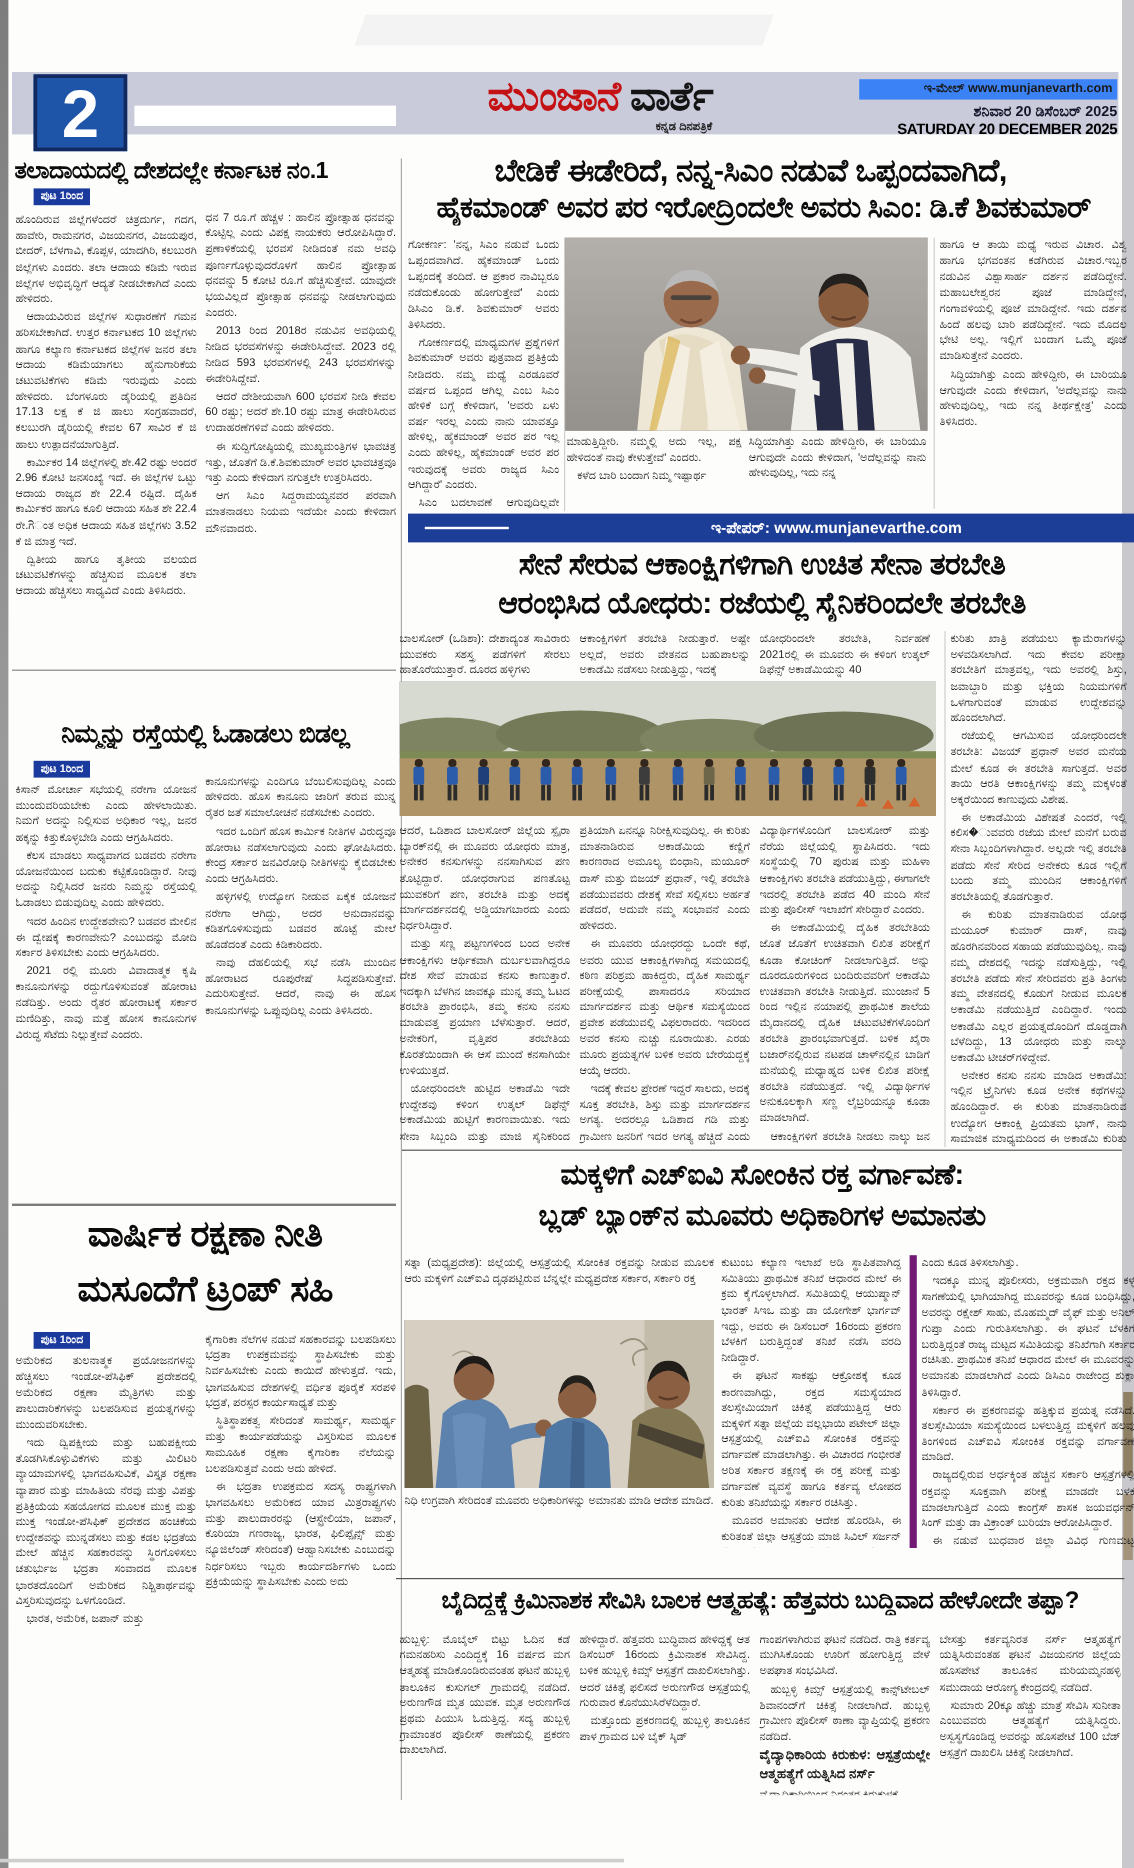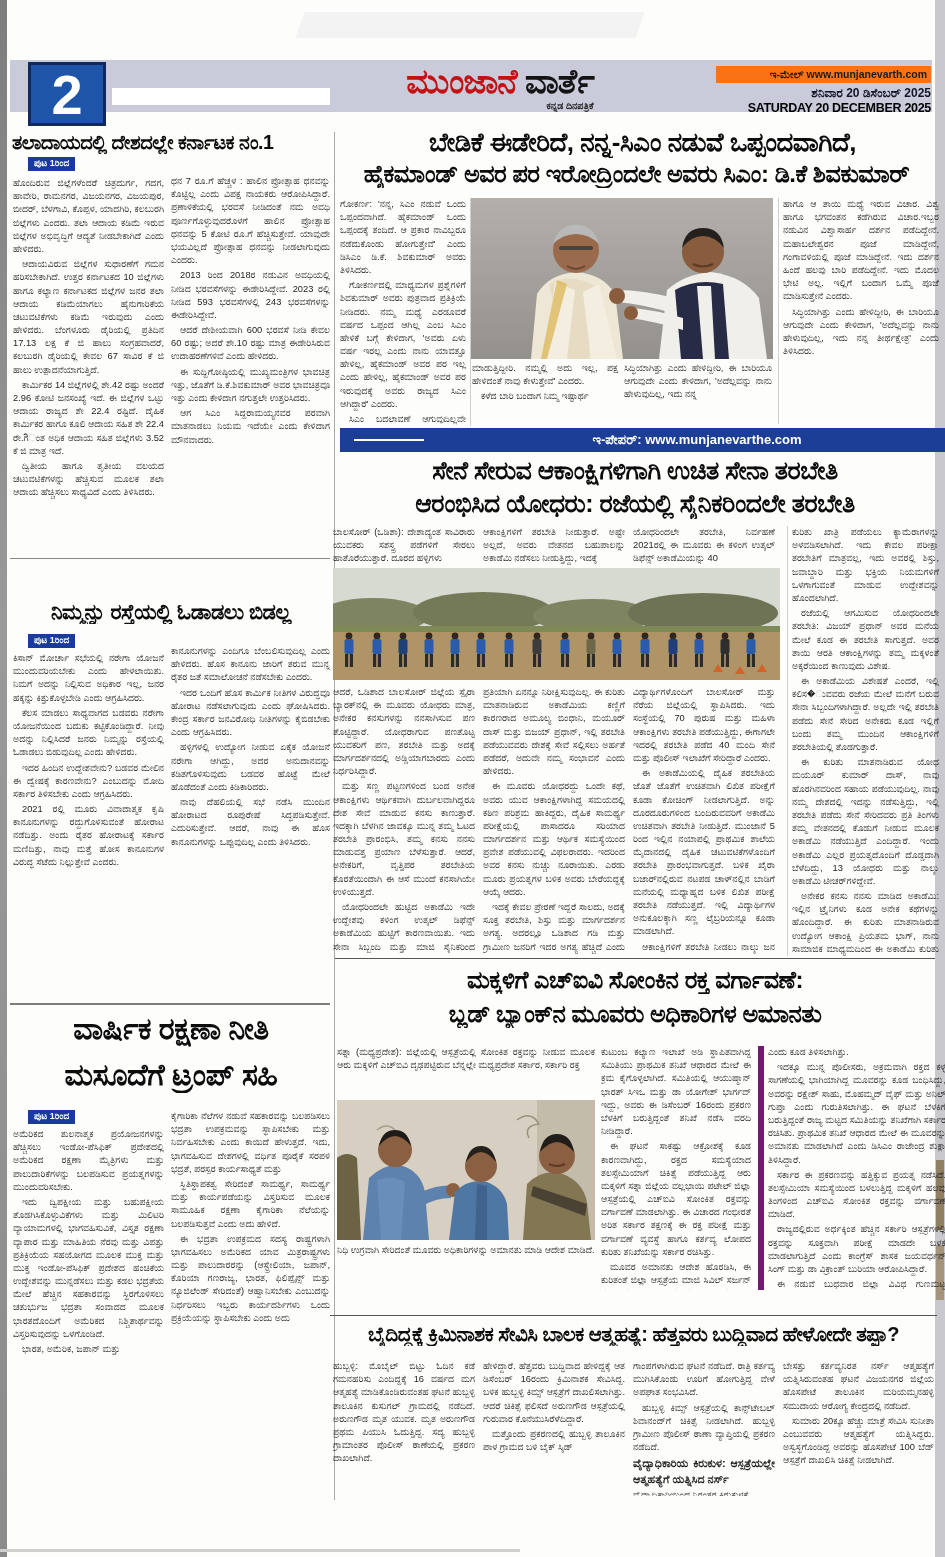--- a/index.html
+++ b/index.html
@@ -15,21 +15,21 @@
   .smudge{left:300px;top:12px;width:340px;height:26px;background:#d8d8d8;opacity:.25;transform:skewX(-20deg);}
   
   .band{left:10px;top:60px;width:922px;height:52px;background:#c9cada;}
   .pagenum{left:28px;top:62px;width:78px;height:64px;background:#1f55a8;border:3px solid #12295f;
            color:#fff;font-size:56px;font-weight:bold;text-align:center;line-height:60px;box-sizing:border-box;}
   .white-strip-left{left:112px;top:88px;width:218px;height:17px;background:#fff;}
   .masthead{left:330px;top:62px;width:340px;text-align:center;font-weight:bold;font-size:34px;letter-spacing:-1px;white-space:nowrap;}
   .masthead .red{color:#c41113;}
   .masthead .blk{color:#141414;}
   .masthead-sub{left:470px;top:100px;width:200px;text-align:center;font-size:9.5px;font-weight:bold;color:#222;}
-  .hdr-web{left:716px;top:66px;width:215px;height:17px;background:#f97316;font-size:10.5px;font-weight:bold;
+  .hdr-web{left:716px;top:66px;width:215px;height:17px;background:#3b82f6;font-size:10.5px;font-weight:bold;
            text-align:right;line-height:17px;padding-right:4px;box-sizing:border-box;white-space:nowrap;}
   .hdr-date-kn{left:650px;top:86px;width:281px;text-align:right;font-size:12px;font-weight:bold;color:#15152a;}
   .hdr-date-en{left:650px;top:101px;width:281px;text-align:right;font-size:12.5px;font-weight:bold;color:#000;letter-spacing:-0.3px;}
   
   .vrule{width:1px;background:#a9a9a9;}
   .hrule{height:2px;background:#7c7c7c;}
   .hrule-thin{height:1px;background:#555;}
   
   .hl{font-weight:bold;color:#0c0c0c;white-space:nowrap;overflow:hidden;letter-spacing:-0.5px;}
   .hl-c{text-align:center;}
@@ -87,21 +87,21 @@
       <p>ದ್ವಿತೀಯ ಹಾಗೂ ತೃತೀಯ ವಲಯದ ಚಟುವಟಿಕೆಗಳನ್ನು ಹೆಚ್ಚಿಸುವ ಮೂಲಕ ತಲಾ ಆದಾಯ ಹೆಚ್ಚಿಸಲು ಸಾಧ್ಯವಿದೆ ಎಂದು ತಿಳಿಸಿದರು.</p>
     </div>
   <div class="abs col" style="left:171px;top:175px;width:159px;height:368px;">
       <p>ಧನ 7 ರೂ.ಗೆ ಹೆಚ್ಚಳ : ಹಾಲಿನ ಪ್ರೋತ್ಸಾಹ ಧನವನ್ನು ಕೊಟ್ಟಿಲ್ಲ ಎಂದು ವಿಪಕ್ಷ ನಾಯಕರು ಆರೋಪಿಸಿದ್ದಾರೆ. ಪ್ರಣಾಳಿಕೆಯಲ್ಲಿ ಭರವಸೆ ನೀಡಿದಂತೆ ನಮ ಅವಧಿ ಪೂರ್ಣಗೊಳ್ಳುವುದರೊಳಗೆ ಹಾಲಿನ ಪ್ರೋತ್ಸಾಹ ಧನವನ್ನು 5 ಕೋಟಿ ರೂ.ಗೆ ಹೆಚ್ಚಿಸುತ್ತೇವೆ. ಯಾವುದೇ ಭಯವಿಲ್ಲದೆ ಪ್ರೋತ್ಸಾಹ ಧನವನ್ನು ನೀಡಲಾಗುವುದು ಎಂದರು.</p>
       <p>2013 ರಿಂದ 2018ರ ನಡುವಿನ ಅವಧಿಯಲ್ಲಿ ನೀಡಿದ ಭರವಸೆಗಳನ್ನು ಈಡೇರಿಸಿದ್ದೇವೆ. 2023 ರಲ್ಲಿ ನೀಡಿದ 593 ಭರವಸೆಗಳಲ್ಲಿ 243 ಭರವಸೆಗಳನ್ನು ಈಡೇರಿಸಿದ್ದೇವೆ.</p>
       <p>ಆದರೆ ದೇಶೀಯವಾಗಿ 600 ಭರವಸೆ ನೀಡಿ ಕೇವಲ 60 ರಷ್ಟು; ಅದರೆ ಶೇ.10 ರಷ್ಟು ಮಾತ್ರ ಈಡೇರಿಸಿರುವ ಉದಾಹರಣೆಗಳಿವೆ ಎಂದು ಹೇಳಿದರು.</p>
       <p>ಈ ಸುದ್ದಿಗೋಷ್ಠಿಯಲ್ಲಿ ಮುಖ್ಯಮಂತ್ರಿಗಳ ಭಾವಚಿತ್ರ ಇತ್ತು, ಜೊತೆಗೆ ಡಿ.ಕೆ.ಶಿವಕುಮಾರ್ ಅವರ ಭಾವಚಿತ್ರವೂ ಇತ್ತು ಎಂದು ಕೇಳಿದಾಗ ನಗುತ್ತಲೇ ಉತ್ತರಿಸಿದರು.</p>
       <p>ಆಗ ಸಿಎಂ ಸಿದ್ದರಾಮಯ್ಯನವರ ಪರವಾಗಿ ಮಾತನಾಡಲು ನಿಯಮ ಇದೆಯೇ ಎಂದು ಕೇಳಿದಾಗ ಮೌನವಾದರು.</p>
     </div>
 
-  <div class="abs hl hl-c" style="left:344px;top:127px;width:597px;font-size:26px;">ಬೇಡಿಕೆ ಈಡೇರಿದೆ, ನನ್ನ-ಸಿಎಂ ನಡುವೆ ಒಪ್ಪಂದವಾಗಿದೆ,</div>
+  <div class="abs hl hl-c" style="left:327px;top:127px;width:597px;font-size:26px;">ಬೇಡಿಕೆ ಈಡೇರಿದೆ, ನನ್ನ-ಸಿಎಂ ನಡುವೆ ಒಪ್ಪಂದವಾಗಿದೆ,</div>
   <div class="abs hl hl-c" style="left:338px;top:160px;width:597px;font-size:24px;">ಹೈಕಮಾಂಡ್ ಅವರ ಪರ ಇರೋದ್ರಿಂದಲೇ ಅವರು ಸಿಎಂ: ಡಿ.ಕೆ ಶಿವಕುಮಾರ್</div>
   <div class="abs col colrule-r" style="left:340px;top:198px;width:126px;height:228px;padding-right:4px;">
       <p>ಗೋಕರ್ಣ: 'ನನ್ನ, ಸಿಎಂ ನಡುವೆ ಒಂದು ಒಪ್ಪಂದವಾಗಿದೆ. ಹೈಕಮಾಂಡ್ ಒಂದು ಒಪ್ಪಂದಕ್ಕೆ ತಂದಿದೆ. ಆ ಪ್ರಕಾರ ನಾವಿಬ್ಬರೂ ನಡೆದುಕೊಂಡು ಹೋಗುತ್ತೇವೆ' ಎಂದು ಡಿಸಿಎಂ ಡಿ.ಕೆ. ಶಿವಕುಮಾರ್ ಅವರು ತಿಳಿಸಿದರು.</p>
       <p>ಗೋಕರ್ಣದಲ್ಲಿ ಮಾಧ್ಯಮಗಳ ಪ್ರಶ್ನೆಗಳಿಗೆ ಶಿವಕುಮಾರ್ ಅವರು ಪುತ್ರವಾದ ಪ್ರತಿಕ್ರಿಯೆ ನೀಡಿದರು. ನಮ್ಮ ಮಧ್ಯೆ ಎರಡೂವರೆ ವರ್ಷದ ಒಪ್ಪಂದ ಆಗಿಲ್ಲ ಎಂಬ ಸಿಎಂ ಹೇಳಿಕೆ ಬಗ್ಗೆ ಕೇಳಿದಾಗ, 'ಅವರು ಏಳು ವರ್ಷ ಇರಲ್ಲ ಎಂದು ನಾನು ಯಾವತ್ತೂ ಹೇಳಿಲ್ಲ, ಹೈಕಮಾಂಡ್ ಅವರ ಪರ ಇಲ್ಲ ಎಂದು ಹೇಳಿಲ್ಲ, ಹೈಕಮಾಂಡ್ ಅವರ ಪರ ಇರುವುದಕ್ಕೆ ಅವರು ರಾಜ್ಯದ ಸಿಎಂ ಆಗಿದ್ದಾರೆ' ಎಂದರು.</p>
       <p>ಸಿಎಂ ಬದಲಾವಣೆ ಆಗುವುದಿಲ್ಲವೇ ಎಂದು ಕೇಳಿದಾಗ, 'ನೀವು ಆ ಬಗ್ಗೆ ಚರ್ಚೆ</p>
     </div>
   <div class="abs photo" style="left:471px;top:198px;width:302px;height:161px;">
     <svg viewBox="0 0 302 161" preserveAspectRatio="none">
       <defs>
         <linearGradient id="bg1" x1="0" y1="0" x2="0" y2="1">

